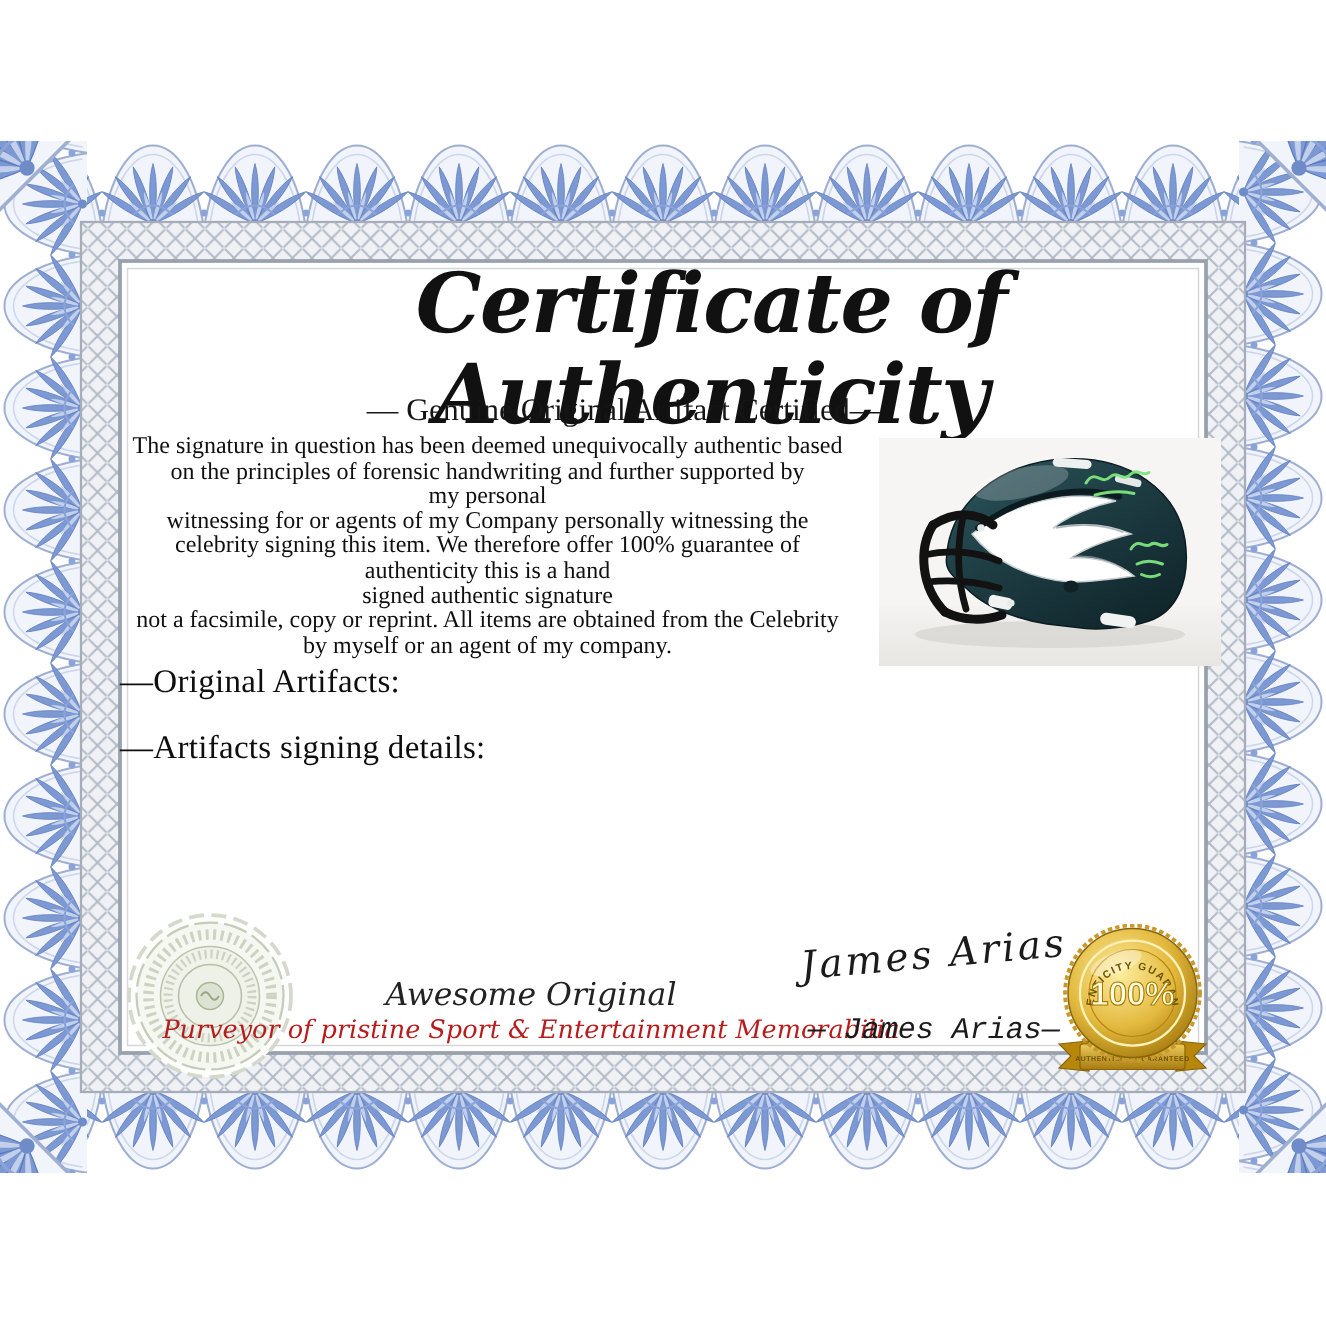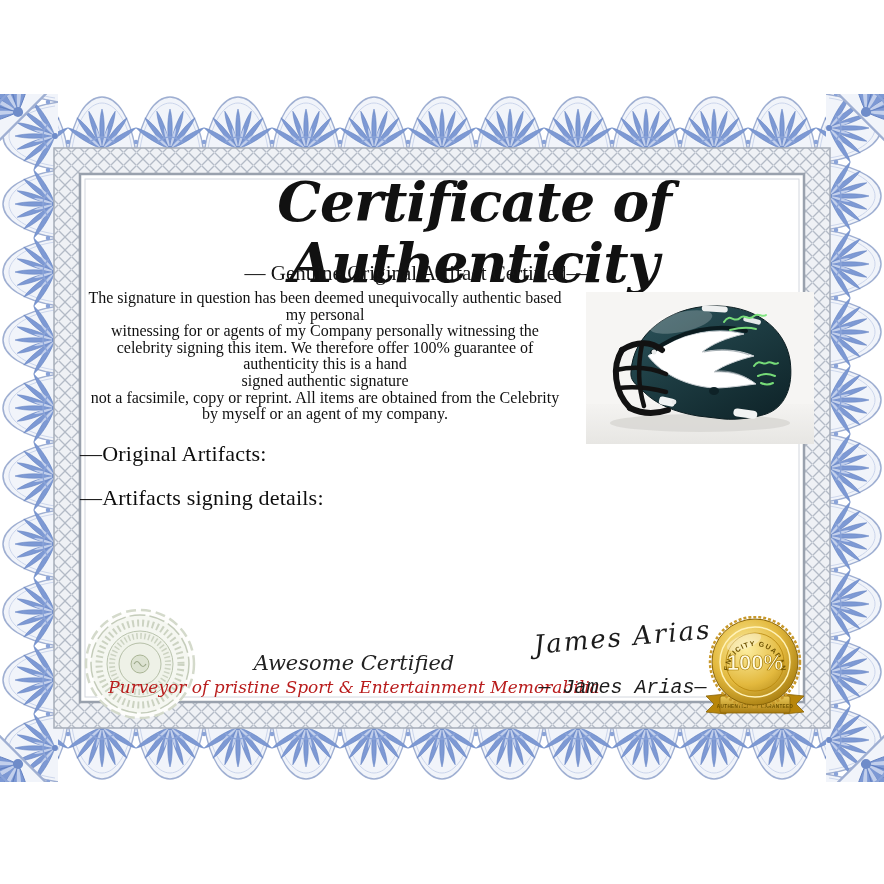--- a/index.html
+++ b/index.html
@@ -109,20 +109,21 @@
     <rect x="80" y="80" width="724" height="528" fill="#ffffff" stroke="#99a1ad" stroke-width="2.5"></rect>
     <rect x="85" y="85" width="714" height="518" fill="none" stroke="#d2d6dd" stroke-width="1"></rect>
   </svg>
 
   <h1 class="abs title center" style="margin:0;padding-left:32px;">Certificate of Authenticity</h1>
 
   <div class="abs subtitle center">— Genuine Original Artifact Certified—</div>
 
   <div class="abs bodytext center">
     <div>The signature in question has been deemed unequivocally authentic based</div>
+    <div>on the principles of forensic handwriting and further supported by</div>
     <div>my personal</div>
     <div>witnessing for or agents of my Company personally witnessing the</div>
     <div>celebrity signing this item. We therefore offer 100% guarantee of</div>
     <div>authenticity this is a hand</div>
     <div>signed authentic signature</div>
     <div>not a facsimile, copy or reprint. All items are obtained from the Celebrity</div>
     <div>by myself or an agent of my company.</div>
   </div>
 
   <div class="abs artifact-label label1">—Original Artifacts:</div>
@@ -186,21 +187,21 @@
     <circle cx="58" cy="58" r="54" fill="#fdfdfb" stroke="#d4dacb" stroke-width="2.5" stroke-dasharray="10 5"></circle>
     <circle cx="58" cy="58" r="49" fill="#f5f7f1" stroke="#c4ccba" stroke-width="1.5" stroke-dasharray="16 4"></circle>
     <circle cx="58" cy="58" r="41" fill="none" stroke="#ccd3c2" stroke-width="7" stroke-dasharray="2 3"></circle>
     <circle cx="58" cy="58" r="33" fill="#f0f3ea" stroke="#bac4ae" stroke-width="1"></circle>
     <circle cx="58" cy="58" r="28" fill="none" stroke="#ccd3c2" stroke-width="6" stroke-dasharray="1.5 2.5"></circle>
     <circle cx="58" cy="58" r="21" fill="#eef1e7" stroke="#b6c0a8" stroke-width="1"></circle>
     <circle cx="58" cy="58" r="9" fill="#dde3d2" stroke="#aab595" stroke-width="1"></circle>
     <path d="M52,58 q3,-5 6,0 q3,5 6,0" fill="none" stroke="#9aa687" stroke-width="1.2"></path>
   </svg>
 
-  <div class="abs issuer-name center">Awesome Certified</div>
+  <div class="abs issuer-name center">Awesome Original</div>
   <div class="abs issuer-tagline center">Purveyor of pristine Sport &amp; Entertainment Memorabilia</div>
 
   <div class="abs sig-script center">James Arias</div>
   <div class="abs sig-printed center">— James Arias—</div>
 
   <svg class="abs goldseal" viewBox="0 0 110 100" xmlns="http://www.w3.org/2000/svg">
     <defs>
       <radialGradient id="gGrad" cx="0.4" cy="0.35" r="0.75">
         <stop offset="0" stop-color="#fdeea0"></stop>
         <stop offset="0.55" stop-color="#e3b93e"></stop>

